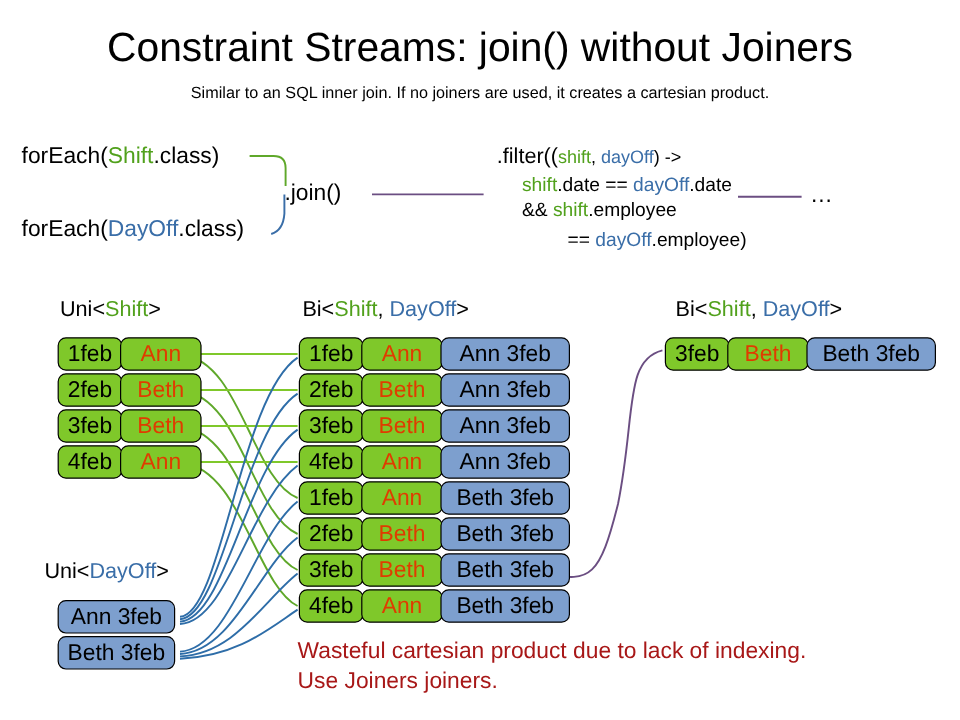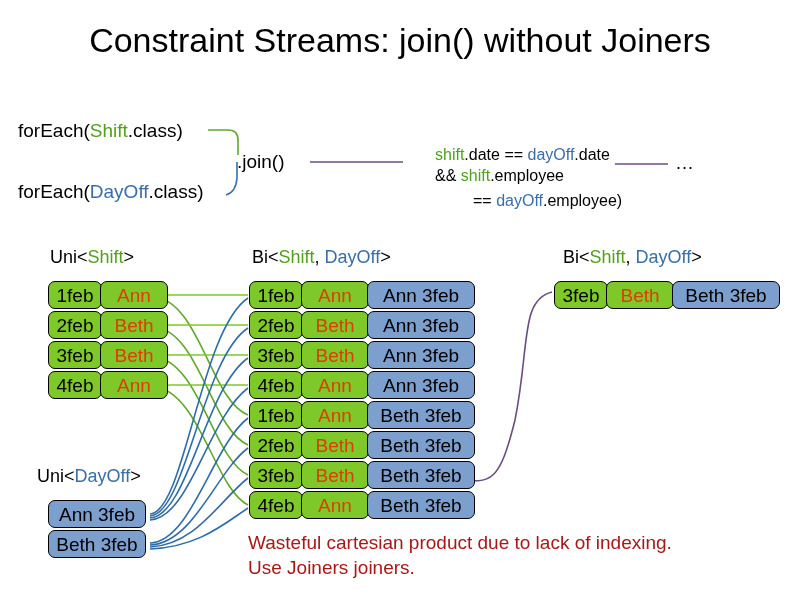--- a/index.html
+++ b/index.html
@@ -169,31 +169,35 @@
       <path d="M150,543 C192,541 212,446 248,418" stroke="#2E6DA8"></path>
       <path d="M150,545 C194,543 216,472 248,448" stroke="#2E6DA8"></path>
       <path d="M150,547 C196,545 220,500 248,478" stroke="#2E6DA8"></path>
       <path d="M150,549 C198,547 224,524 248,508" stroke="#2E6DA8"></path>
 
       <path d="M456,478 C492,486 500,480 515,420 C530,345 520,300 552,292" stroke="#6B4E82"></path>
     </g>
   </svg>
 
   <div id="title">Constraint Streams: join() without Joiners</div>
+  <div id="subtitle">Similar to an SQL inner join. If no joiners are used, it creates a cartesian product.</div>
 
   <div class="codeline" id="foreach-shift">
     <span class="bk">forEach(</span><span class="g">Shift</span><span class="bk">.class)</span>
   </div>
 
   <div class="codeline" id="foreach-dayoff">
     <span class="bk">forEach(</span><span class="b">DayOff</span><span class="bk">.class)</span>
   </div>
 
   <div class="codeline" id="join-label">.join()</div>
 
+  <div class="codeline" id="filter-l1">
+    <span class="bk">.filter((</span><span class="g small-code">shift</span><span class="bk small-code">, </span><span class="b small-code">dayOff</span><span class="bk small-code">) -&gt;</span>
+  </div>
 
   <div class="codeline" id="filter-l3">
     <span class="bk">&amp;&amp; </span><span class="g">shift</span><span class="bk">.employee</span>
   </div>
 
   <div class="codeline" id="filter-l2">
     <span class="g">shift</span><span class="bk">.date == </span><span class="b">dayOff</span><span class="bk">.date</span>
   </div>
 
   <div class="codeline" id="filter-l4">

